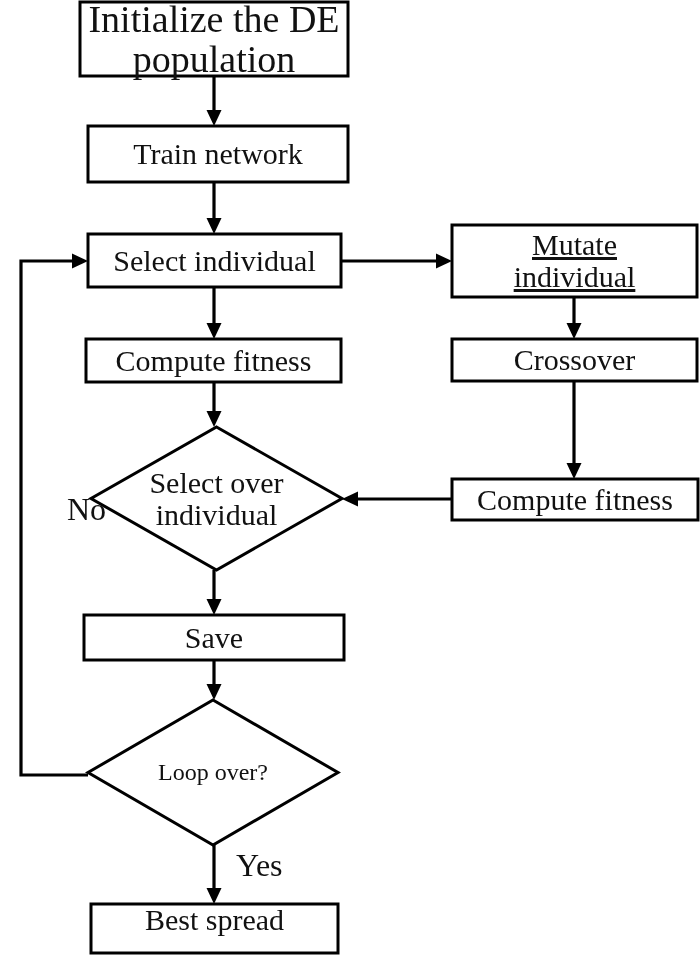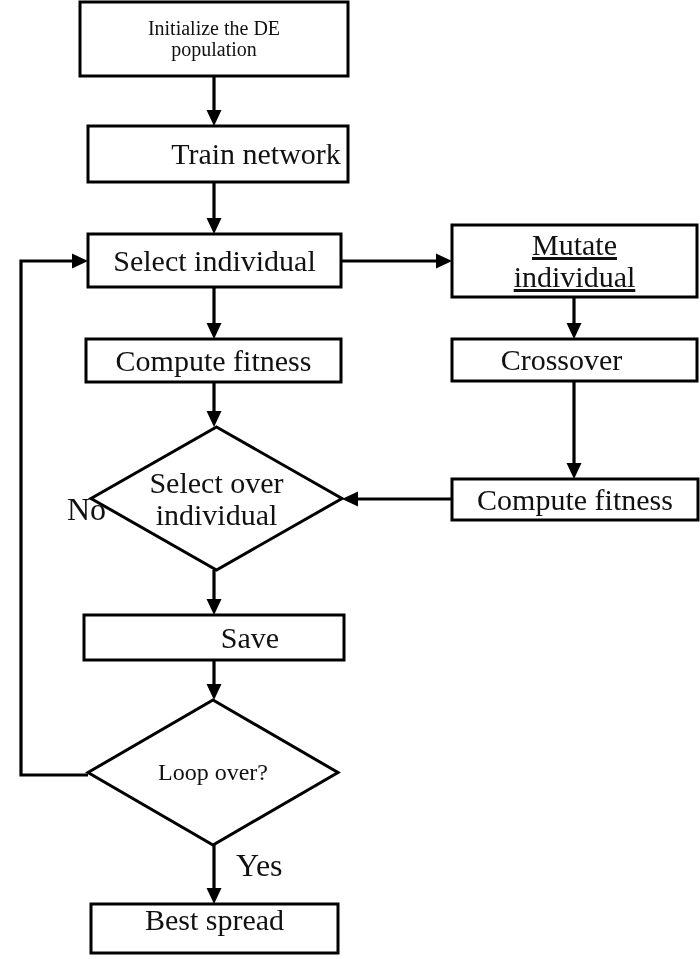--- a/index.html
+++ b/index.html
@@ -104,31 +104,31 @@
         <rect x="452" y="339" width="245" height="42" class="node-rect"></rect>
         <polygon points="216.5,427 342,498.5 216.5,570 91,498.5" class="node-diamond"></polygon>
         <rect x="452" y="479" width="246" height="41" class="node-rect"></rect>
         <rect x="84" y="615" width="260" height="45" class="node-rect"></rect>
         <polygon points="213,700 338,772.5 213,845 88,772.5" class="node-diamond"></polygon>
         <rect x="91" y="904" width="247" height="49" class="node-rect"></rect>
       </g>
   </svg>
 
   <div id="labels-layer">
-      <div class="node-label" style="left: 80px; top: 2px; width: 268px; height: 74px; font-size: 20px;">Initialize the DE
+      <div class="node-label" style="left: 80px; top: 2px; width: 268px; height: 74px; font-size: 38px;">Initialize the DE
 population</div>
-      <div class="node-label" style="left: 88px; top: 126px; width: 260px; height: 56px; font-size: 30px; padding-left: 38px;">Train network</div>
+      <div class="node-label" style="left: 88px; top: 126px; width: 260px; height: 56px; font-size: 30px;">Train network</div>
       <div class="node-label" style="left: 88px; top: 234px; width: 253px; height: 53px; font-size: 30px;">Select individual</div>
       <div class="node-label" style="left: 452px; top: 225px; width: 245px; height: 72px; font-size: 30px; text-decoration: underline;">Mutate
 individual</div>
       <div class="node-label" style="left: 86px; top: 339px; width: 255px; height: 43px; font-size: 30px;">Compute fitness</div>
-      <div class="node-label" style="left: 439px; top: 339px; width: 245px; height: 42px; font-size: 30px;">Crossover</div>
+      <div class="node-label" style="left: 452px; top: 339px; width: 245px; height: 42px; font-size: 30px;">Crossover</div>
       <div class="node-label" style="left: 91px; top: 427px; width: 251px; height: 143px; font-size: 30px;">Select over
 individual</div>
       <div class="node-label" style="left: 452px; top: 479px; width: 246px; height: 41px; font-size: 30px;">Compute fitness</div>
-      <div class="node-label" style="left: 84px; top: 615px; width: 260px; height: 45px; font-size: 30px; padding-left: 36px;">Save</div>
+      <div class="node-label" style="left: 84px; top: 615px; width: 260px; height: 45px; font-size: 30px;">Save</div>
       <div class="node-label" style="left: 88px; top: 700px; width: 250px; height: 145px; font-size: 24px;">Loop over?</div>
       <div class="node-label" style="left: 91px; top: 904px; width: 247px; height: 32px; font-size: 30px;">Best spread</div>
       <div class="edge-label" style="left: 22px; top: 491px; font-size: 32px; margin-left: 45px;">No</div>
       <div class="edge-label" style="left: 236px; top: 847px; font-size: 32px;">Yes</div>
     </div>
 
 </div>
 
 </body></html>

